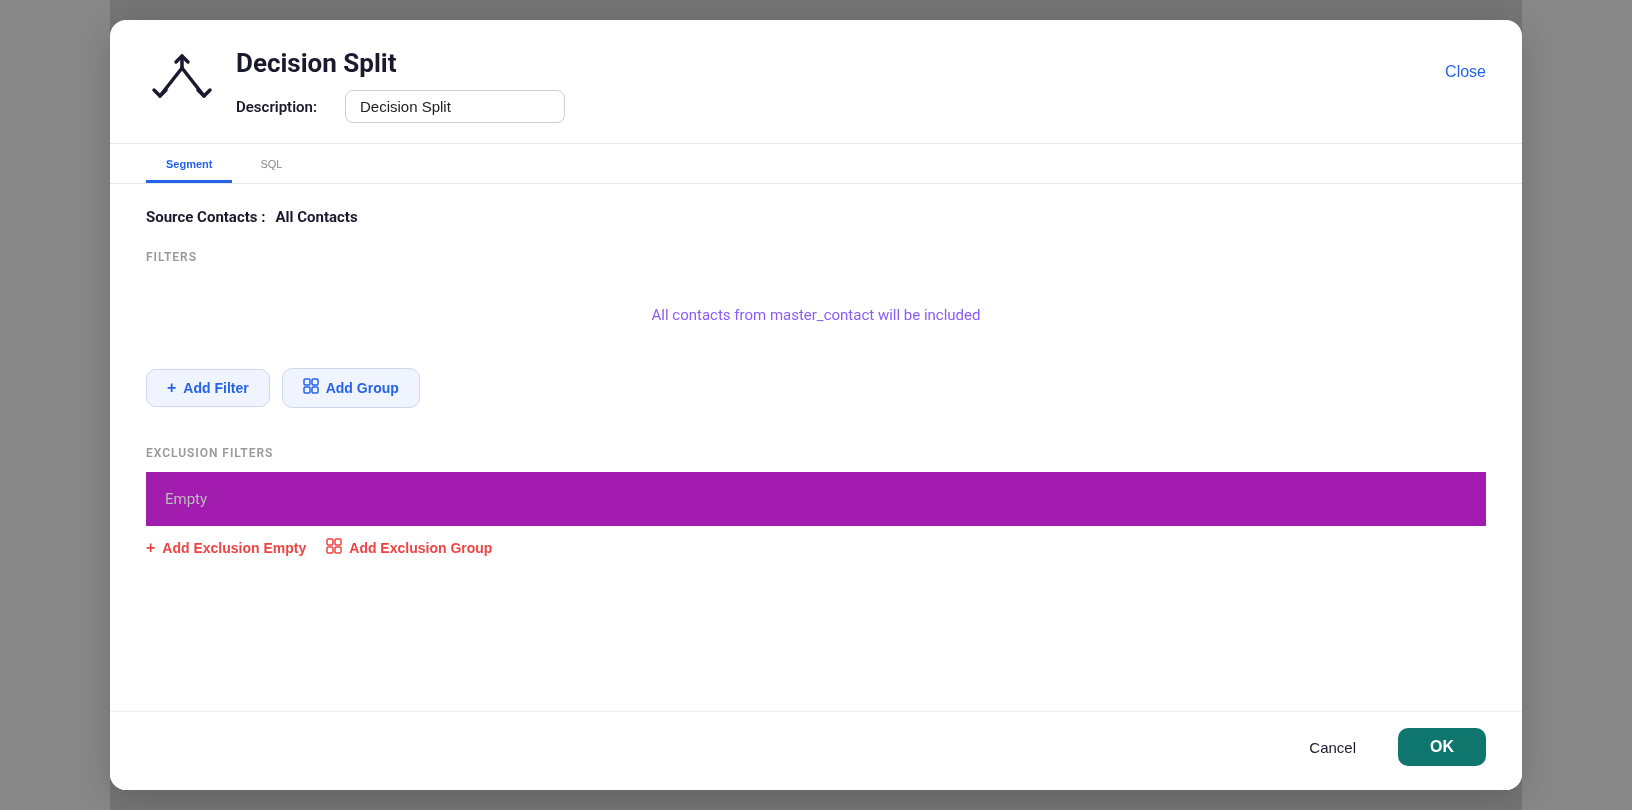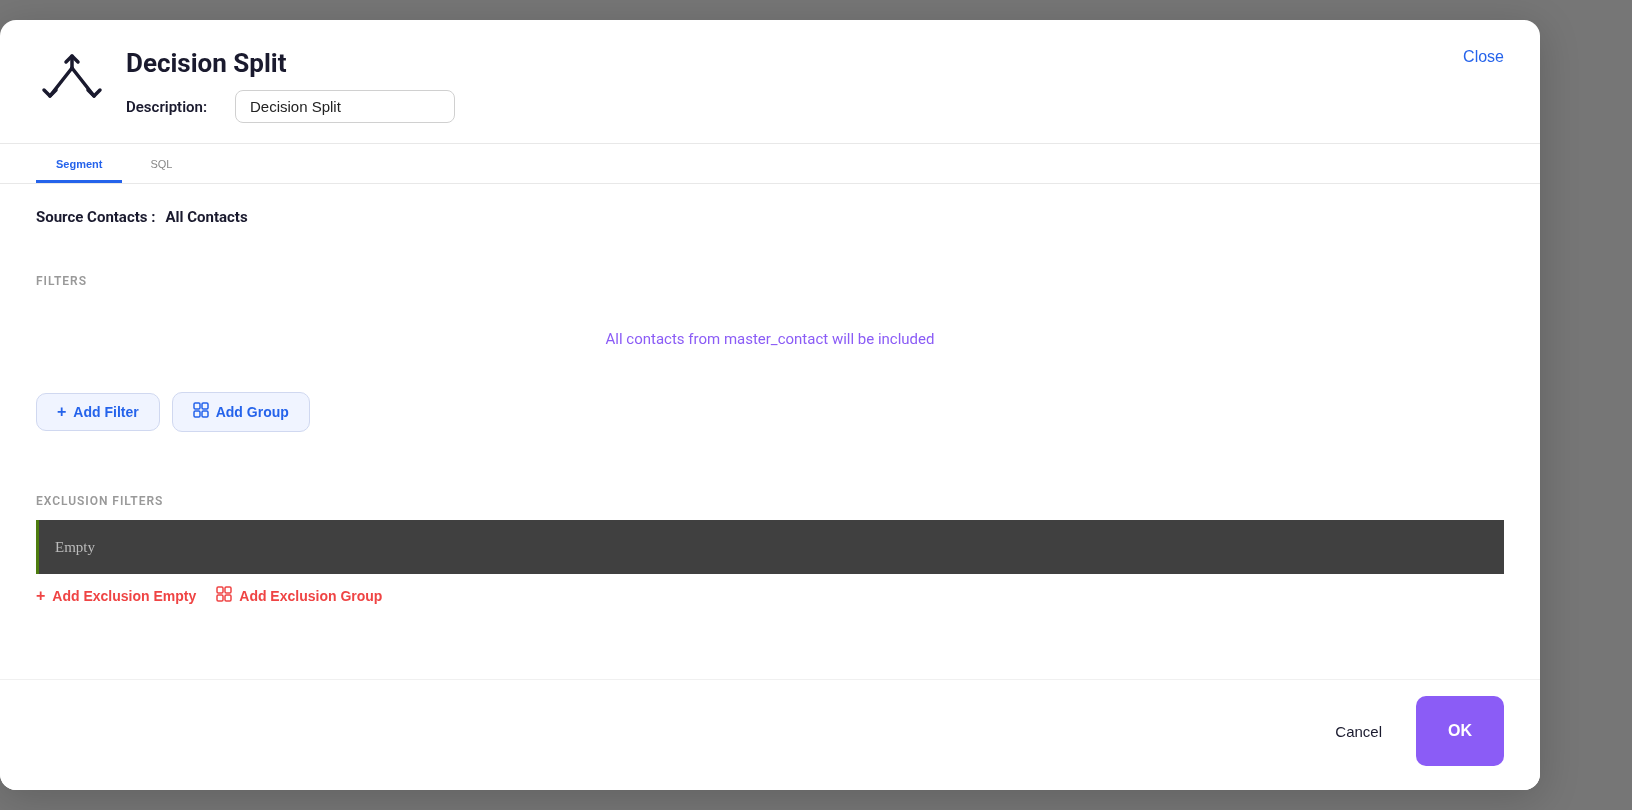--- a/index.html
+++ b/index.html
@@ -8,25 +8,25 @@
       background: #888;
       display: flex;
       align-items: center;
       justify-content: center;
       min-height: 100vh;
       width: 1632px;
       height: 810px;
       overflow: hidden;
     }
     .modal-overlay {
-      width: 1632px;
+      width: 1412px;
       height: 810px;
       display: flex;
       align-items: center;
-      justify-content: flex-start;
+      justify-content: flex-end;
       background: rgba(100,100,100,0.5);
     }
     .modal {
       background: #fff;
       border-radius: 16px;
       width: 1540px;
       height: 770px;
       display: flex;
       flex-direction: column;
       position: relative;
@@ -76,21 +76,21 @@
       padding: 7px 14px;
       font-size: 15px;
       color: #222;
       width: 220px;
       outline: none;
       background: #fff;
     }
     .close-btn {
       position: absolute;
       right: 36px;
-      top: 28px;
+      top: 43px;
       background: none;
       border: none;
       font-size: 16px;
       color: #2563eb;
       cursor: pointer;
       font-weight: 500;
     }
     
     .tabs-row {
       display: flex;
@@ -142,21 +142,20 @@
       font-weight: 700;
       color: #1a1a2e;
     }
     .section-label {
       font-size: 12px;
       font-weight: 600;
       color: #999;
       letter-spacing: 0.08em;
       text-transform: uppercase;
       margin-bottom: 12px;
-      margin-top: 24px;
     }
     .filters-section {
       margin-bottom: 20px;
     }
     .filter-buttons-row {
       display: flex;
       align-items: center;
       gap: 12px;
       margin-top: 12px;
       margin-bottom: 0;
@@ -176,30 +175,29 @@
     }
     .filter-btn .btn-icon {
       font-size: 16px;
       font-weight: 700;
     }
     
     .exclusion-section {
       margin-top: 18px;
     }
     .exclusion-empty-box {
-      border-left: 3px solid #4d7c0f;
+      border-left: 3px solid #a21caf;
       padding: 14px 16px;
       color: #bbb;
       font-size: 15px;
       margin: 10px 0 12px 0;
       min-height: 54px;
       display: flex;
       align-items: center;
-      background: #404040;
-      font-family: Liberation Serif, serif;
+      background: #a21caf;
     }
     .exclusion-btns-row {
       display: flex;
       align-items: center;
       gap: 20px;
       margin-top: 8px;
     }
     .exclusion-btn {
       display: flex;
       align-items: center;
@@ -215,41 +213,41 @@
     .exclusion-btn .btn-icon {
       font-size: 16px;
       font-weight: 700;
     }
     
     .modal-footer {
       display: flex;
       align-items: center;
       justify-content: flex-end;
       padding: 16px 36px 24px 36px;
-      gap: 14px;
+      gap: 22px;
       border-top: 1px solid #f0f0f0;
       background: #fff;
     }
     .cancel-btn {
       background: none;
       border: none;
       color: #1a1a2e;
       font-size: 15px;
       font-weight: 500;
       cursor: pointer;
       padding: 10px 20px;
     }
     .ok-btn {
-      background: #8b5cf6;
+      background: #0f766e;
       color: #fff;
       border: none;
       border-radius: 10px;
       font-size: 16px;
       font-weight: 600;
-      padding: 26px 32px;
+      padding: 10px 32px;
       cursor: pointer;
     }
     
     .filters-main-area {
       display: flex;
       flex-direction: column;
       min-height: 80px;
       position: relative;
     }
     .all-contacts-msg {

